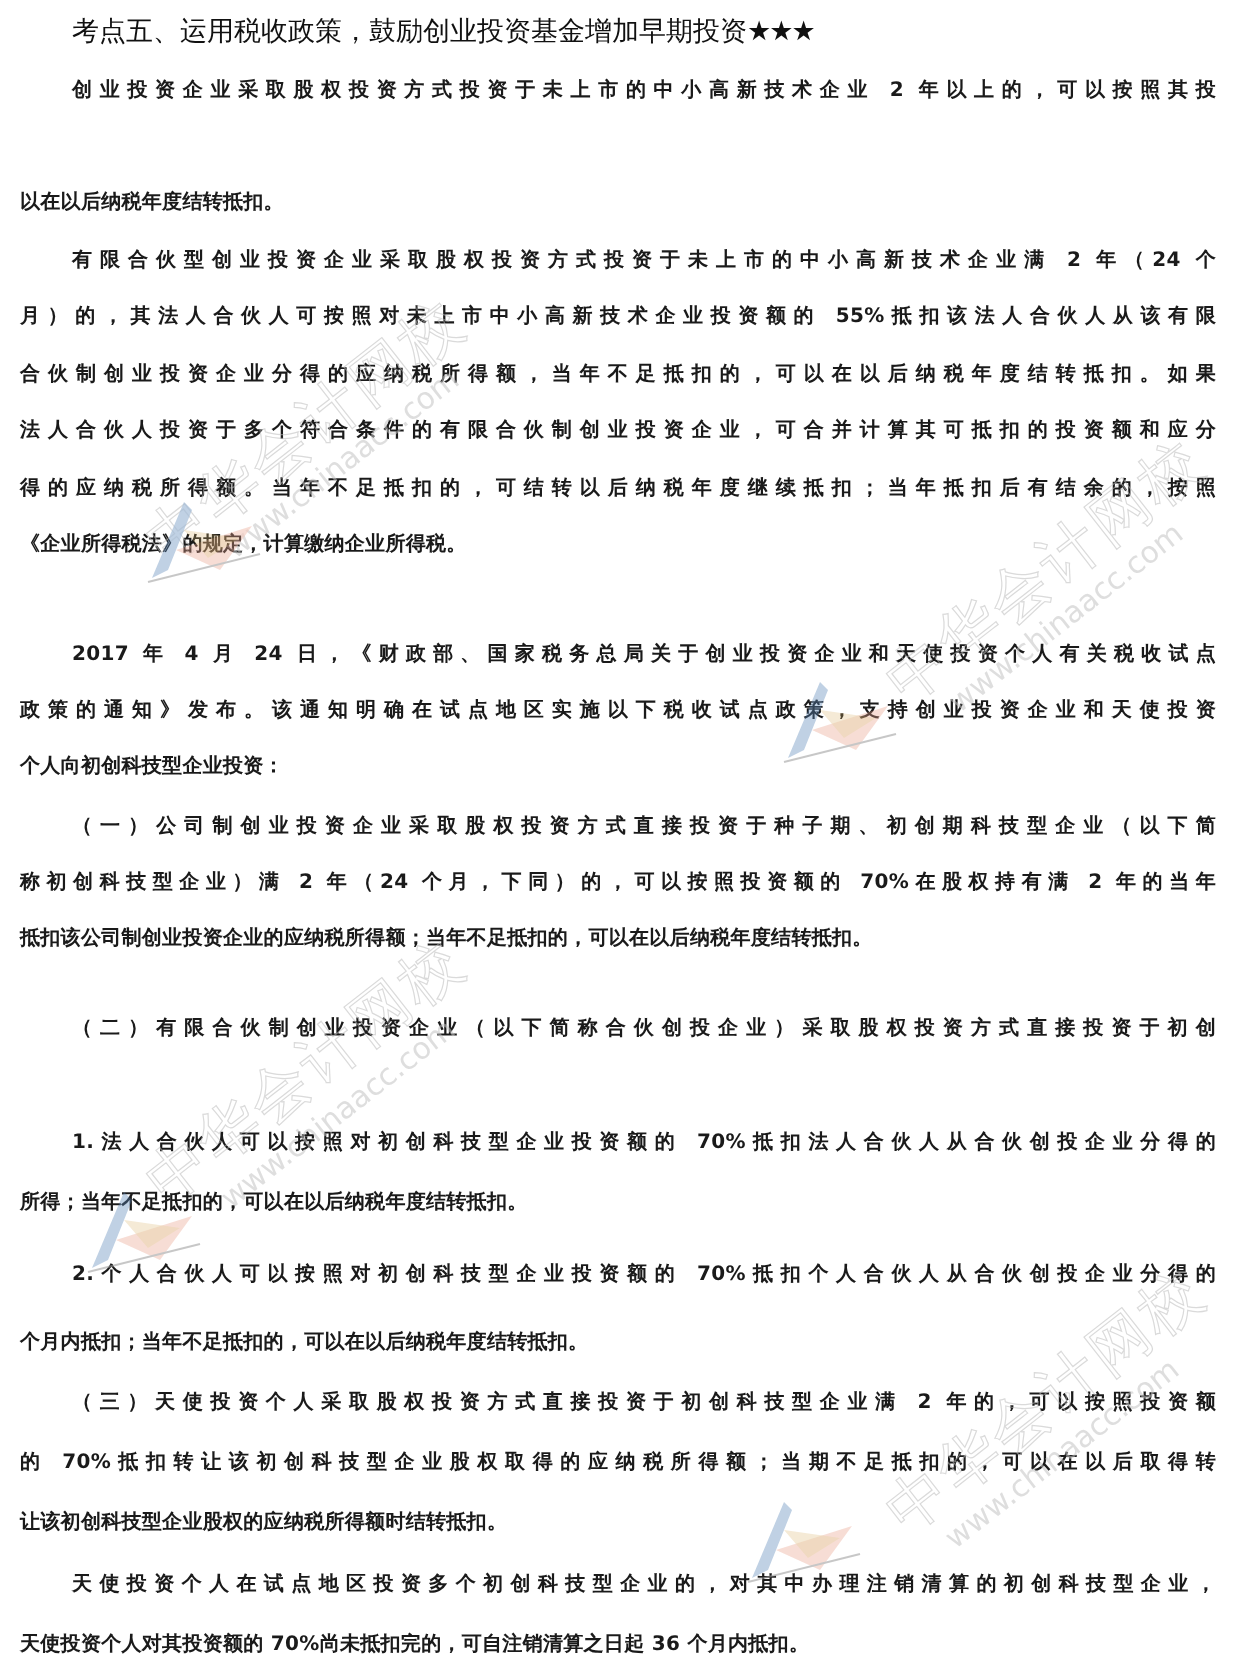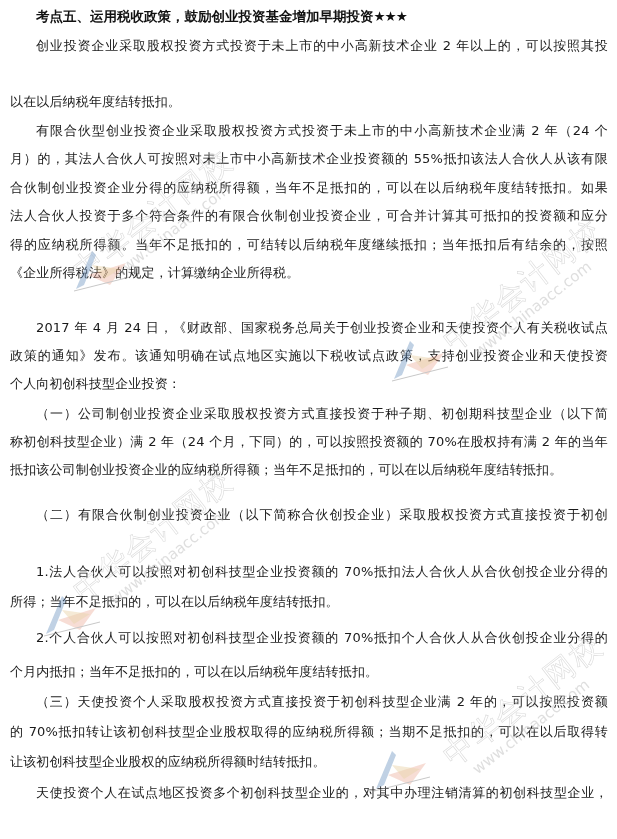--- a/index.html
+++ b/index.html
@@ -4,29 +4,29 @@
 <style>
   html, body { margin: 0; padding: 0; background: #ffffff; }
   body {
     width: 617px; height: 839px; overflow: hidden; position: relative;
     font-family: "DejaVu Sans", "Liberation Sans", sans-serif;
     color: #1a1a1a;
   }
   .doc { position: absolute; left: 0; top: 0; width: 617px; height: 839px; }
   .line {
     position: absolute; left: 10px; width: 598px;
-    font-size: 13px; line-height: 20px; height: 20px;
+    font-size: 10px; line-height: 20px; height: 20px;
     white-space: nowrap; letter-spacing: 0.15px;
-    text-align: justify; text-align-last: justify;
+    text-align: justify; text-align-last: justify; font-weight: bold;
   }
   .line.indent { left: 36px; width: 572px; }
   .line.last { text-align-last: left; }
   .title {
     position: absolute; left: 36px; top: 6px;
-    font-size: 13.5px; font-weight: bold; line-height: 20px;
+    font-size: 13.5px; font-weight: normal; line-height: 20px;
     white-space: nowrap; color: #111;
   }
   .stars { letter-spacing: -1px; }
   .wm { position: absolute; pointer-events: none; opacity: 0.55; }
   .wm .cn {
     position: absolute; font-size: 30px; color: #b8b8b8; white-space: nowrap;
     transform: rotate(-38deg); transform-origin: left bottom;
     font-family: "DejaVu Sans", sans-serif; letter-spacing: 2px;
     -webkit-text-stroke: 0.6px #bdbdbd; color: transparent;
   }
@@ -70,20 +70,21 @@
   <div class="line last" style="top:592px">所得；当年不足抵扣的，可以在以后纳税年度结转抵扣。</div>
 
   <div class="line indent" style="top:628px">2.个人合伙人可以按照对初创科技型企业投资额的 70%抵扣个人合伙人从合伙创投企业分得的</div>
   <div class="line last" style="top:662px">个月内抵扣；当年不足抵扣的，可以在以后纳税年度结转抵扣。</div>
 
   <div class="line indent" style="top:692px">（三）天使投资个人采取股权投资方式直接投资于初创科技型企业满 2 年的，可以按照投资额</div>
   <div class="line" style="top:722px">的 70%抵扣转让该初创科技型企业股权取得的应纳税所得额；当期不足抵扣的，可以在以后取得转</div>
   <div class="line last" style="top:752px">让该初创科技型企业股权的应纳税所得额时结转抵扣。</div>
 
   <div class="line indent" style="top:783px">天使投资个人在试点地区投资多个初创科技型企业的，对其中办理注销清算的初创科技型企业，</div>
+  <div class="line last" style="top:813px">天使投资个人对其投资额的 70%尚未抵扣完的，可自注销清算之日起 36 个月内抵扣。</div>
 
   <div class="wm" style="left:70px;top:150px;width:170px;height:160px">
     <span class="cn" style="left:20px;top:100px">中华会计网校</span>
     <span class="url" style="left:50px;top:115px">www.chinaacc.com</span>
     <svg class="logo" style="left:0;top:95px" width="70" height="50" viewBox="0 0 70 50">
       <path d="M6 44 L22 6 L26 10 L14 40 Z" fill="#5a86b8" opacity="0.7"></path>
       <path d="M18 30 L56 18 L40 40 Z" fill="#e8a08a" opacity="0.65"></path>
       <path d="M22 20 L50 24 L34 34 Z" fill="#d9b36a" opacity="0.5"></path>
       <path d="M4 46 L60 32" stroke="#9a9a9a" stroke-width="1" fill="none"></path>
     </svg>

